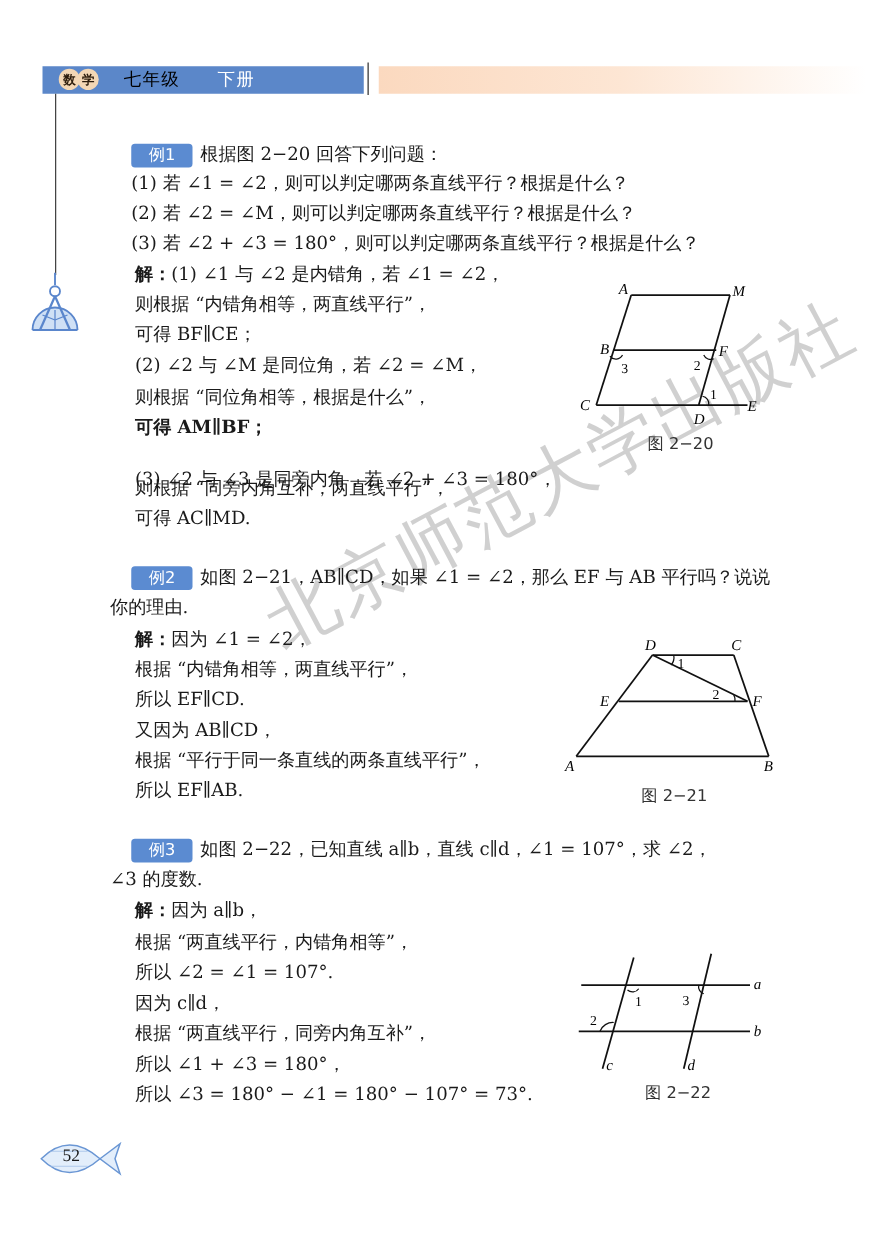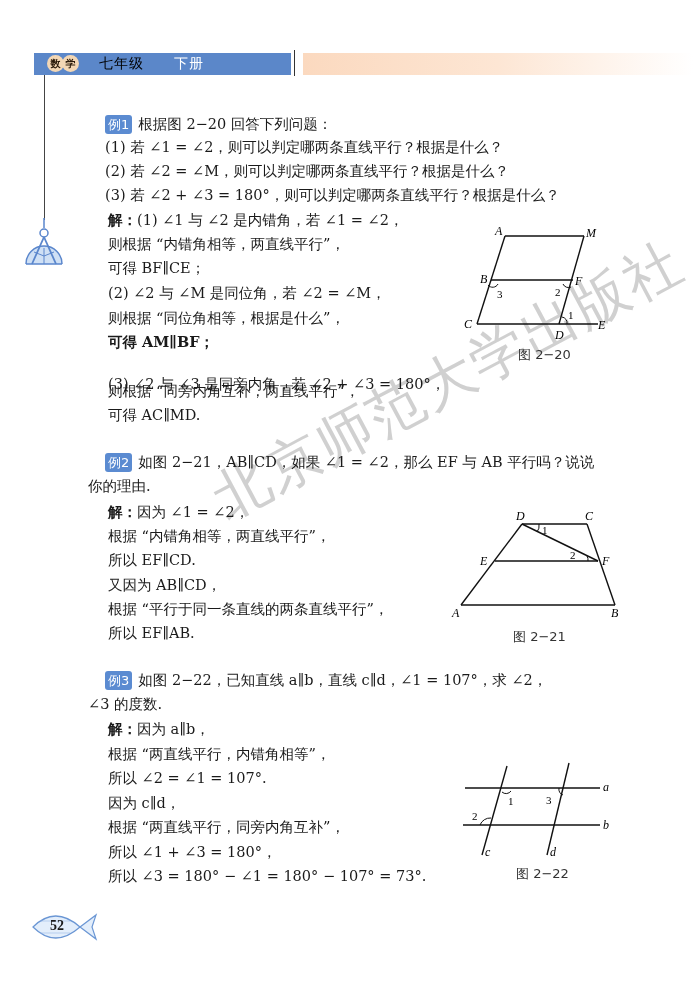--- a/index.html
+++ b/index.html
@@ -11,24 +11,24 @@
        font-size:10px;font-weight:bold;display:flex;align-items:center;justify-content:center;
        font-family:"DejaVu Sans",sans-serif;margin-right:-2px;}
   .header-grade{position:absolute;left:65px;top:2px;color:#000000;font-size:14px;font-family:"DejaVu Sans",sans-serif;letter-spacing:1px;}
   .header-book{position:absolute;left:140px;top:2px;color:#ffffff;font-size:14px;font-family:"DejaVu Sans",sans-serif;letter-spacing:1px;}
   .header-divider{position:absolute;left:294px;top:50px;width:1px;height:26px;background:#333;}
   .header-gradient{position:absolute;left:303px;top:53px;width:390px;height:22px;
        background:linear-gradient(to right,#fbd9bf 0%,#fde6d4 50%,#ffffff 100%);}
   .margin-line{position:absolute;left:44px;top:75px;width:1px;height:145px;background:#444;}
   .compass-icon{position:absolute;left:22px;top:218px;width:44px;height:52px;}
   .page-fish{position:absolute;left:30px;top:907px;width:70px;height:40px;}
-  .page-num{position:absolute;left:50px;top:918px;font-size:14px;font-weight:bold;font-family:"Liberation Serif",serif;}
+  .page-num{position:absolute;left:50px;top:918px;font-size:14px;font-weight:normal;font-family:"Liberation Serif",serif;}
   .line{position:absolute;font-size:14.5px;white-space:nowrap;line-height:20px;}
   .tag{display:inline-block;background:#5b8bd1;color:#fff;font-family:"DejaVu Sans",sans-serif;font-size:13px;
-       padding:1px 3px;border-radius:3px;margin-right:6px;line-height:17px;}
+       padding:1px 14px;border-radius:3px;margin-right:6px;line-height:17px;}
   .bold{font-weight:bold;}
   .fig{position:absolute;}
   .fig-caption{position:absolute;font-size:13px;font-family:"DejaVu Sans",sans-serif;color:#333;}
   .watermark{position:absolute;left:200px;top:470px;font-size:56px;color:rgba(150,150,150,0.45);
        transform:rotate(-28deg);transform-origin:left top;white-space:nowrap;font-family:"DejaVu Serif",serif;letter-spacing:2px;}
   svg text{font-family:"Liberation Serif",serif;font-style:italic;}
 </style>
 </head>
 <body>
 

